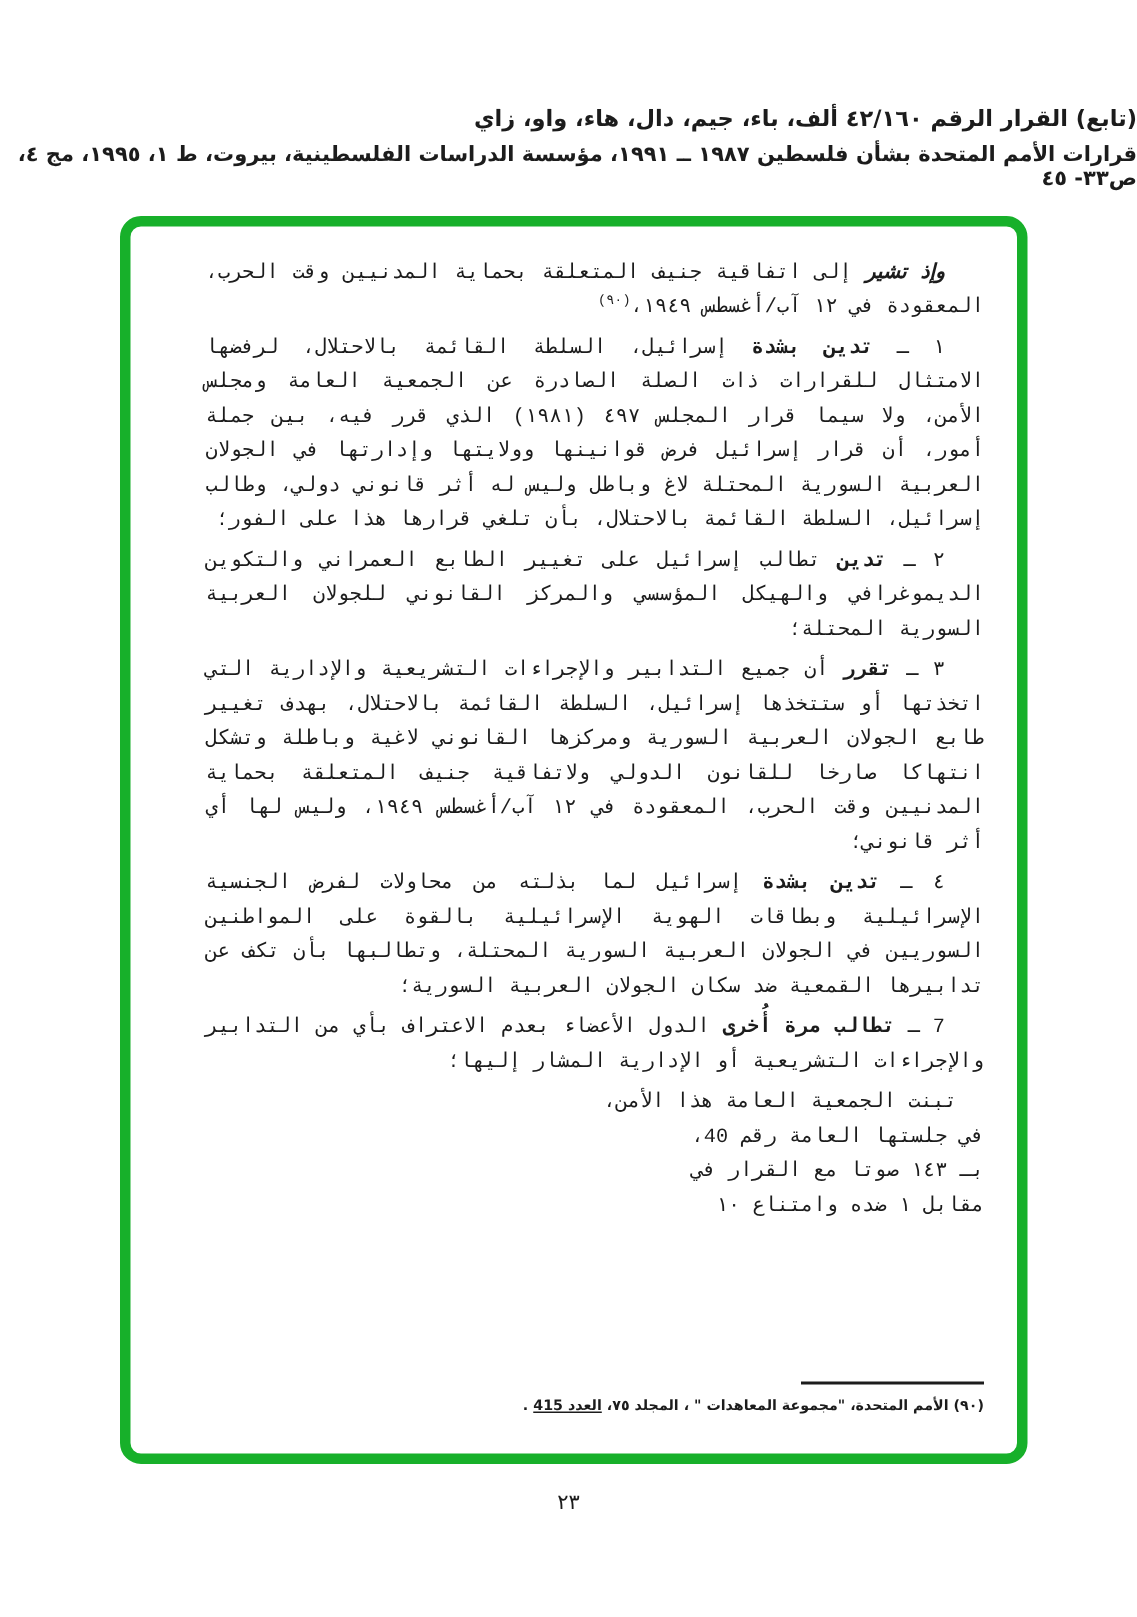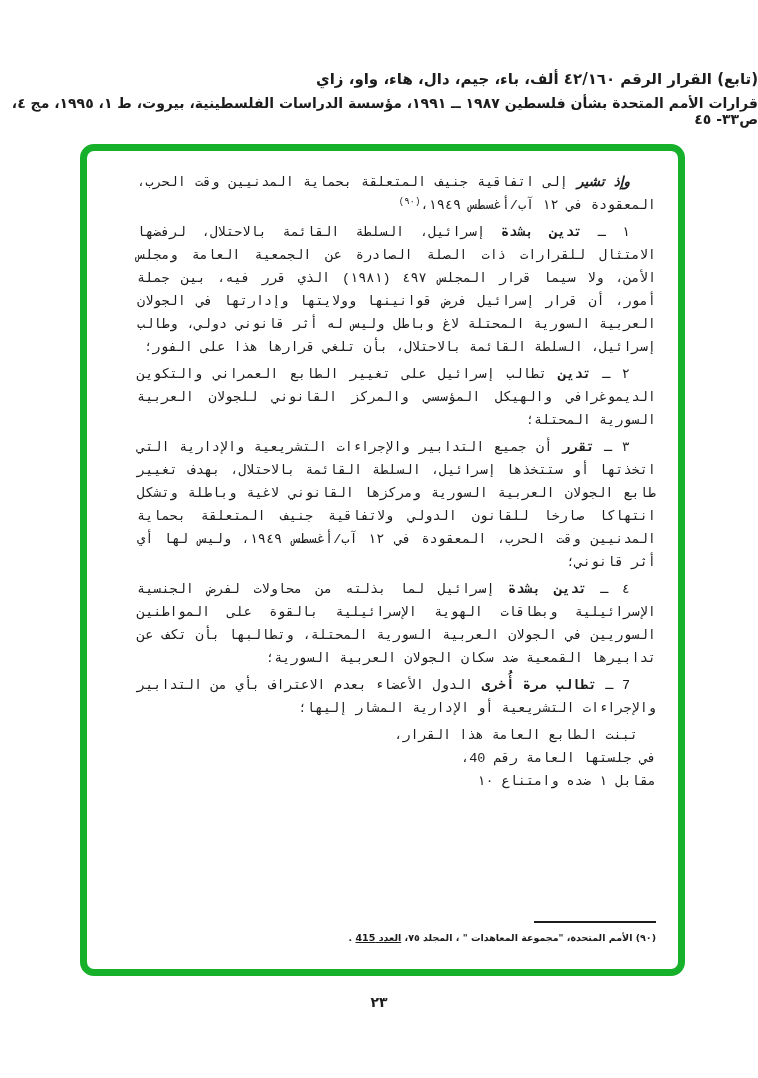--- a/index.html
+++ b/index.html
@@ -98,21 +98,21 @@
   }
   .fn-underline { text-decoration: underline; }
   
   .page-number {
     position: absolute;
     top: 994px;
     left: 0;
     right: 0;
     text-align: center;
     font-size: 14px;
-    font-weight: bold;
+    font-weight: normal;
     letter-spacing: 4px;
   }
 </style>
 </head>
 <body>
 
 <div class="page">
 
   <div class="doc-header">
     <div class="doc-title">(تابع) القرار الرقم ٤٢/١٦٠ ألف، باء، جيم، دال، هاء، واو، زاي</div>
@@ -129,22 +129,23 @@
       <p class="para"><span>٢ ـ </span><span class="p-lead">تدين</span><span> تطالب إسرائيل على تغيير الطابع العمراني والتكوين الديموغرافي والهيكل المؤسسي والمركز القانوني للجولان العربية السورية المحتلة؛</span></p>
 
       <p class="para"><span>٣ ـ </span><span class="p-lead">تقرر</span><span> أن جميع التدابير والإجراءات التشريعية والإدارية التي اتخذتها أو ستتخذها إسرائيل، السلطة القائمة بالاحتلال، بهدف تغيير طابع الجولان العربية السورية ومركزها القانوني لاغية وباطلة وتشكل انتهاكا صارخا للقانون الدولي ولاتفاقية جنيف المتعلقة بحماية المدنيين وقت الحرب، المعقودة في ١٢ آب/أغسطس ١٩٤٩، وليس لها أي أثر قانوني؛</span></p>
 
       <p class="para"><span>٤ ـ </span><span class="p-lead">تدين بشدة</span><span> إسرائيل لما بذلته من محاولات لفرض الجنسية الإسرائيلية وبطاقات الهوية الإسرائيلية بالقوة على المواطنين السوريين في الجولان العربية السورية المحتلة، وتطالبها بأن تكف عن تدابيرها القمعية ضد سكان الجولان العربية السورية؛</span></p>
 
       <p class="para"><span>7 ـ </span><span class="p-lead">تطالب مرة أُخرى</span><span> الدول الأعضاء بعدم الاعتراف بأي من التدابير والإجراءات التشريعية أو الإدارية المشار إليها؛</span></p>
 
 
       <div class="closing-block">
-        <p class="closing-line first">تبنت الطابع العامة هذا القرار،</p>
+        <p class="closing-line first">تبنت الجمعية العامة هذا الأمن،</p>
         <p class="closing-line">في جلستها العامة رقم 40،</p>
+        <p class="closing-line">بـ ١٤٣ صوتا مع القرار في</p>
         <p class="closing-line">مقابل ١ ضده وامتناع ١٠</p>
       </div>
     </div>
 
     <div class="footnote-area">
       <hr class="fn-sep">
       <div class="fn-text"><span>(٩٠)</span><span> الأمم المتحدة، "مجموعة المعاهدات " ، المجلد ٧٥، </span><span class="fn-underline">العدد 415</span><span> .</span></div>
     </div>
   </div>
 

